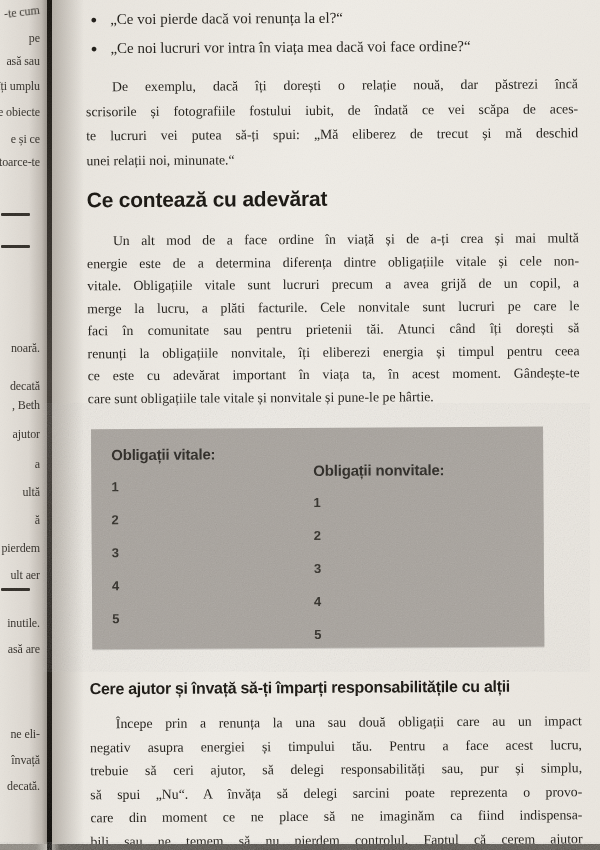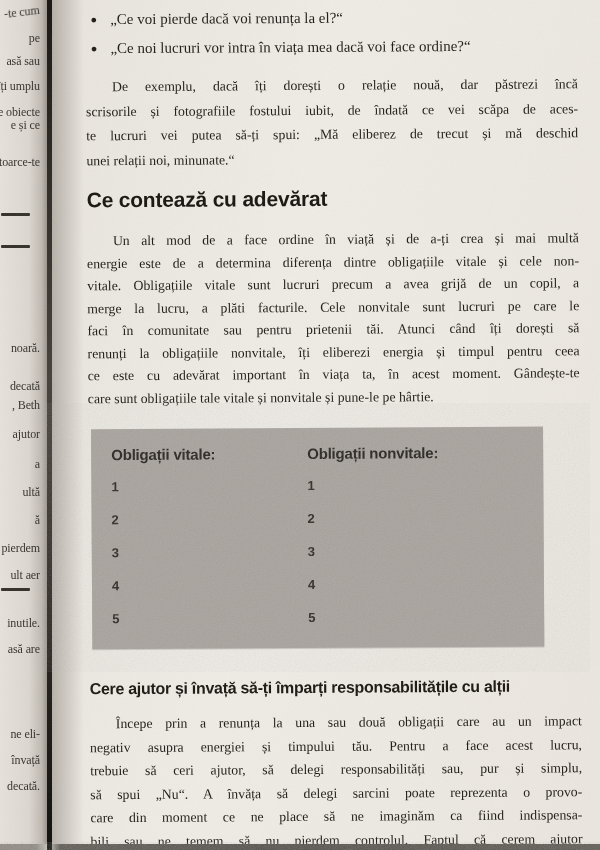--- a/index.html
+++ b/index.html
@@ -59,21 +59,21 @@
     background:#a7a29c; box-shadow:0 1px 0 rgba(0,0,0,0.15);
   }
   .ws-h {
     position:absolute; top:17px; font-family:"Liberation Sans", sans-serif;
     font-weight:bold; font-size:15px; color:#23201b; letter-spacing:-0.2px;
   }
   .ws-n {
     position:absolute; font-family:"Liberation Sans", sans-serif;
     font-weight:bold; font-size:13px; color:#2a2721;
   }
-  .col1 { left:20px; } .col2 { left:216px; }
+  .col1 { left:20px; } .col2 { left:222px;margin-top:17px; }
   .r0 { top:50px; } .r1 { top:83px; } .r2 { top:116px; } .r3 { top:149px; } .r4 { top:182px; }
 
   
   .bottom-bar {
     position:absolute; left:0; top:844px; width:600px; height:6px;
     background:linear-gradient(to right,#8d8880 0%,#8d8880 6%,#c9c4bc 8%,#5a564f 10%,#4f4b45 45%,#5a564f 100%);
   }
 
   
   .noise { position:absolute; inset:0; z-index:5; pointer-events:none; }
@@ -82,21 +82,21 @@
 <body>
 
 <div class="scan">
 
   <div class="facing">
     <span class="frag" style="top:5px; transform:rotate(-7deg)">-te cum</span>
     <span class="frag" style="top:31px">pe</span>
     <span class="frag" style="top:54px">asă sau</span>
     <span class="frag" style="top:79px">îți umplu</span>
     <span class="frag" style="top:105px">e obiecte</span>
-    <span class="frag" style="top:118px">e și ce</span>
+    <span class="frag" style="top:132px">e și ce</span>
     <span class="frag" style="top:155px">toarce-te</span>
     <div class="dash" style="top:213px"></div>
     <div class="dash" style="top:245px"></div>
     <span class="frag" style="top:341px">noară.</span>
     <span class="frag" style="top:379px">decată</span>
     <span class="frag" style="top:398px">, Beth</span>
     <span class="frag" style="top:427px">ajutor</span>
     <span class="frag" style="top:457px">a</span>
     <span class="frag" style="top:485px">ultă</span>
     <span class="frag" style="top:513px">ă</span>

